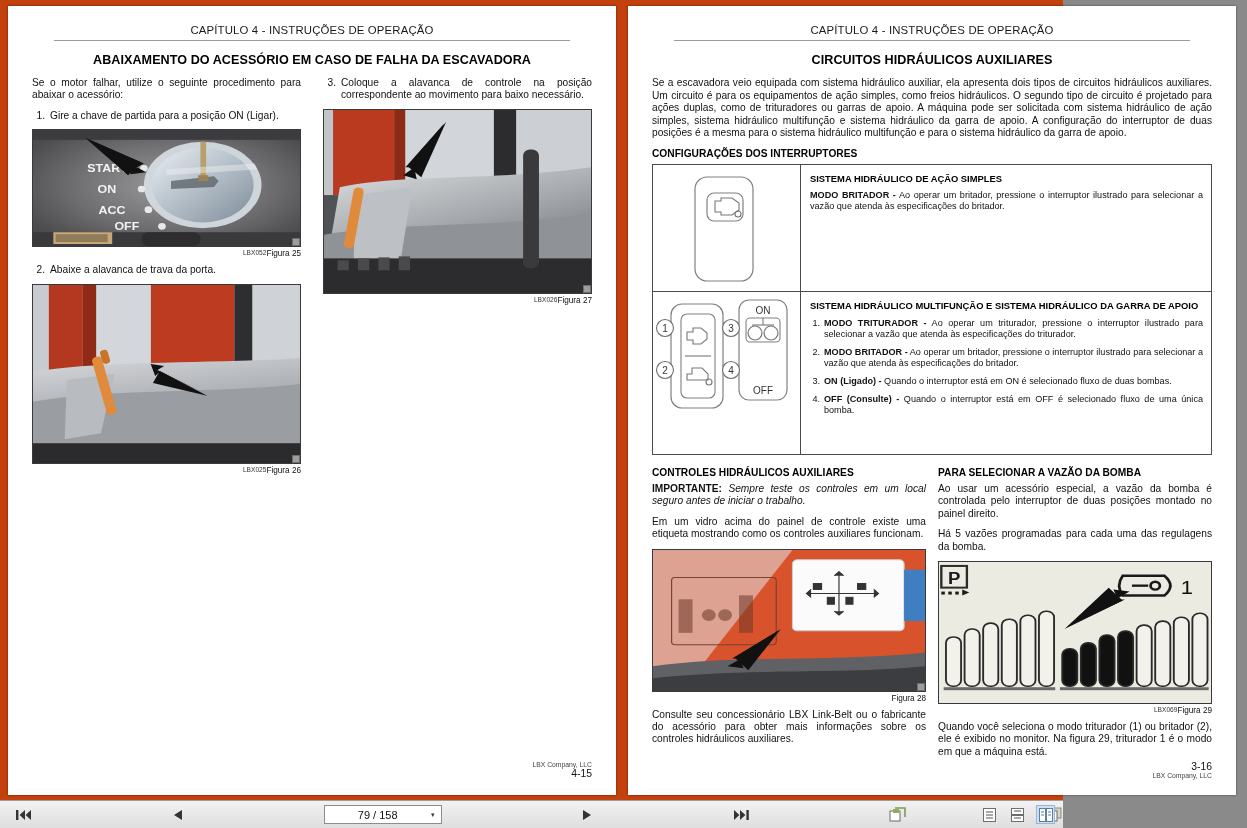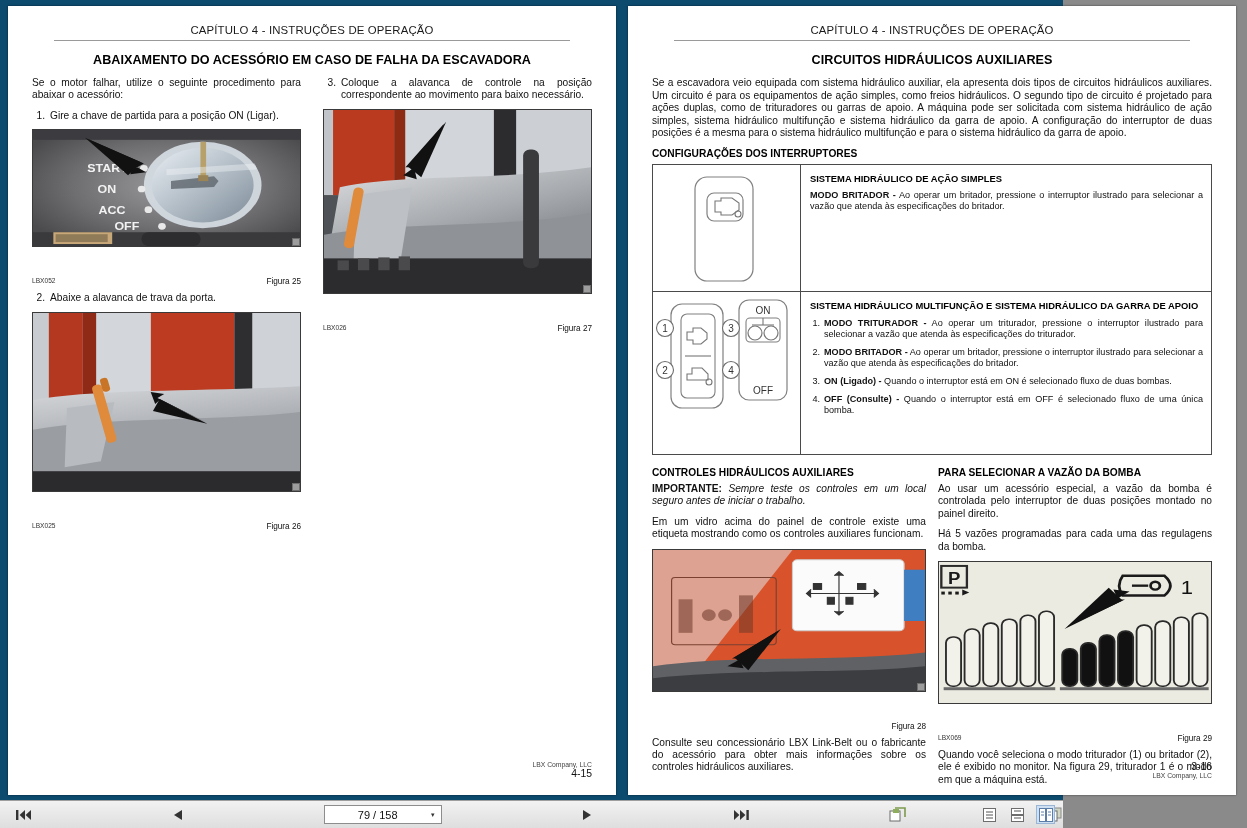--- a/index.html
+++ b/index.html
@@ -2,21 +2,21 @@
 <html><head>
 <meta charset="utf-8">
 <style>
   * { box-sizing: border-box; margin: 0; padding: 0; }
   html, body {
     width: 1247px; height: 828px;
     background: #8a8a8a;
     font-family: "Liberation Sans", sans-serif;
     overflow: hidden;
   }
-  #viewer { position: relative; width: 1063px; height: 828px; background: #0c4a6e; }
+  #viewer { position: relative; width: 1063px; height: 828px; background: #c2410c; }
 
   
   .page {
     position: absolute; top: 6px; background: #ffffff;
     box-shadow: 0 0 2px rgba(0,0,0,.55);
     overflow: hidden;
   }
   #page-left  { left: 8px;   width: 608px; height: 789px; }
   #page-right { left: 628px; width: 608px; height: 789px; }
 
@@ -39,21 +39,21 @@
   p.body { font-size: 10.2px; line-height: 12.4px; color: #111; text-align: justify; margin-bottom: 8px; }
   p.body.wide { font-size: 10.2px; line-height: 12.6px; }
   .numlist { margin: 0 0 6px 0; }
   .numitem { display: flex; gap: 5px; font-size: 10.2px; line-height: 12.4px; color: #111; margin-bottom: 7px; }
   .numitem .n { width: 13px; text-align: right; flex: none; }
   .numitem .t { flex: 1; text-align: justify; }
   .sub-hd { font-weight: bold; font-size: 10.2px; color: #000; margin: 6px 0 5px 0; }
 
   
   .figbox { margin-top: 2px; }
-  .figcap { display: flex; justify-content: space-between; font-size: 6.6px; color: #333; padding-top: 2px; margin-top: 28px; }
+  .figcap { display: flex; justify-content: flex-end; font-size: 6.6px; color: #333; padding-top: 2px; }
   .figcap .rt { font-size: 8.2px; color: #111; }
   .photo { position: relative; border: 1px solid #3a3a3a; overflow: hidden; background: #8f8f8f; }
 
   
   .ph-corner { position: absolute; width: 8px; height: 8px; background: #9d9d9d; border: 1px solid #6e6e6e; }
 
   
   .swtable { border: 1.4px solid #4a4a4a; margin-top: 5px; width: 100%; }
   .swrow { display: flex; }
   .swrow + .swrow { border-top: 1.4px solid #4a4a4a; }

